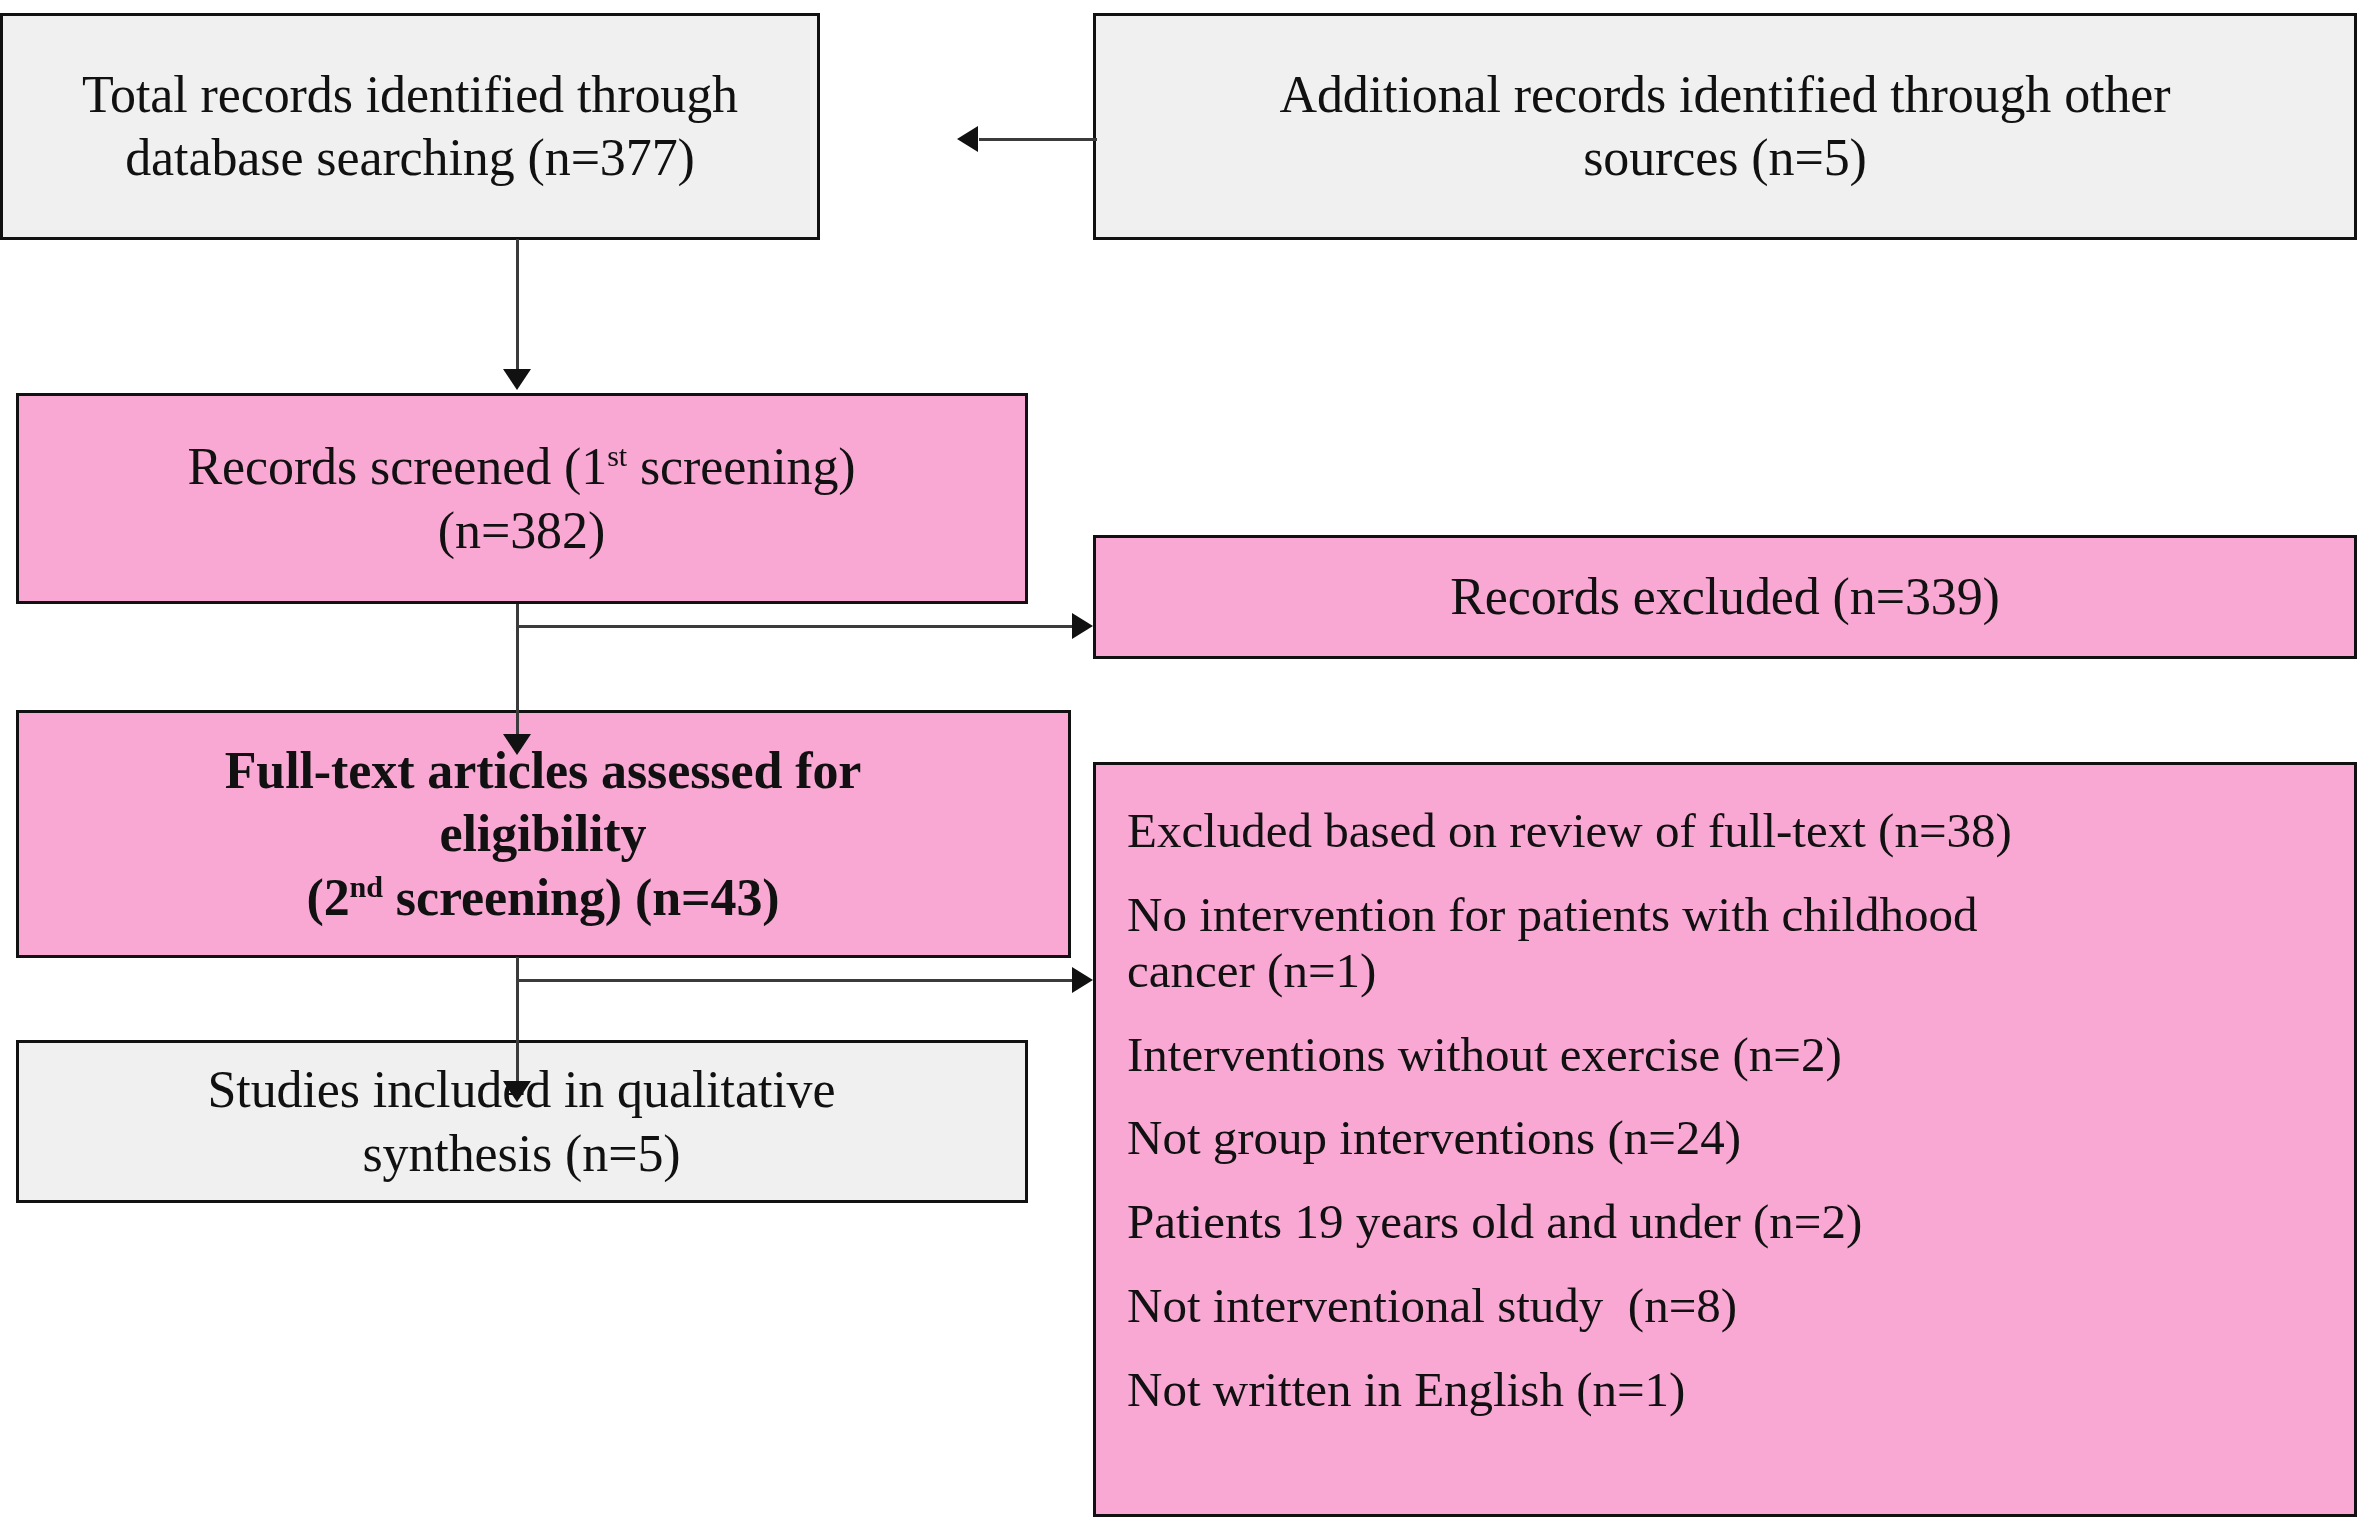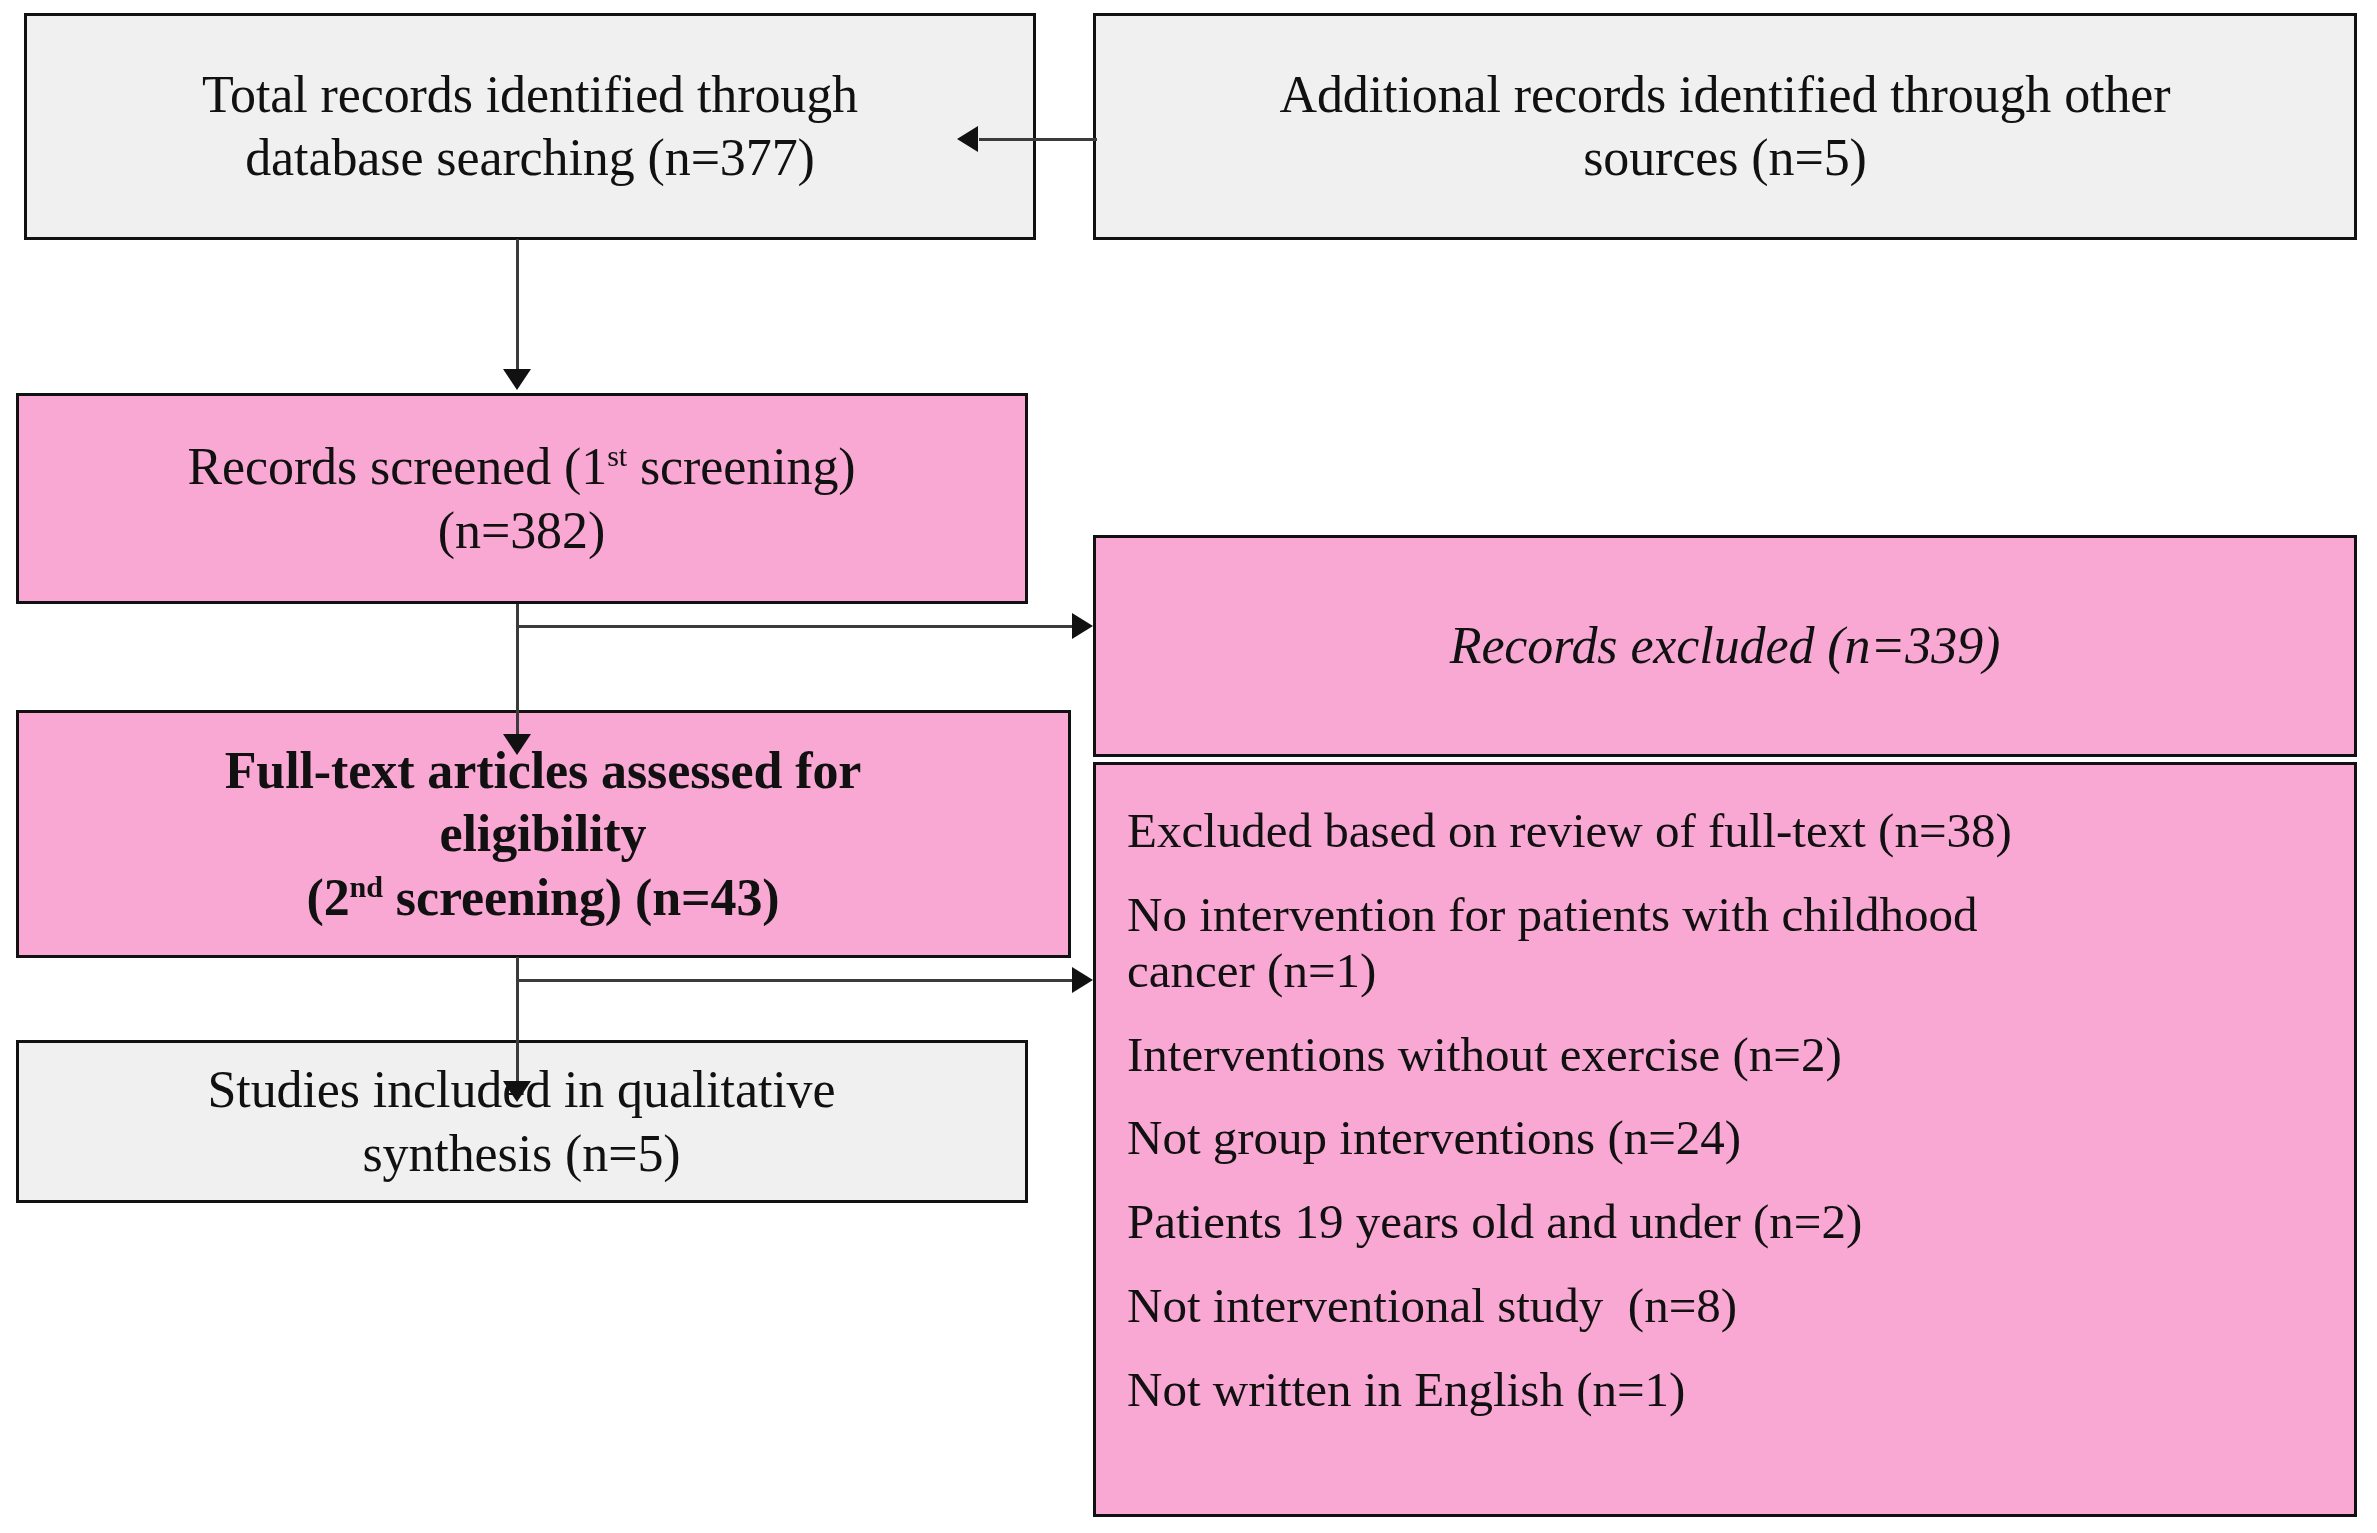--- a/index.html
+++ b/index.html
@@ -37,26 +37,26 @@
     font-size: 52px;
     letter-spacing: -0.1px;
   }
   sup {
     font-size: 0.58em;
     vertical-align: super;
     line-height: 0;
   }
 
   
-  #box-identified      { left: 24px;   top: 12.7px;   width: 1012px; height: 227px; justify-content: center; }
+  #box-identified      { left: 0;   top: 12.7px;   width: 820px; height: 227px; justify-content: center; }
   #box-additional      { left: 1093px; top: 12.7px;   width: 1264px; height: 227px; }
   #box-screened        { left: 15.5px;   top: 393px;  width: 1012px; height: 211px; }
   #box-fulltext        { left: 15.5px;   top: 710px; width: 1055px; height: 248px; font-weight: bold; }
   #box-included        { left: 15.5px;   top: 1040px; width: 1012px; height: 163px; }
-  #box-excluded        { left: 1093px; top: 535px;  width: 1264px; height: 222px; font-style: italic; }
+  #box-excluded        { left: 1093px; top: 535px;  width: 1264px; height: 124px; }
   #box-reasons         { left: 1093px; top: 762px; width: 1264px; height: 755px;
                          display: block; text-align: left; }
 
   #box-reasons .reason-list {
     padding: 38px 31px 0 31px;
   }
   #box-reasons .reason-item {
     font-size: 49px;
     line-height: 1.14;
     margin-bottom: 28px;

